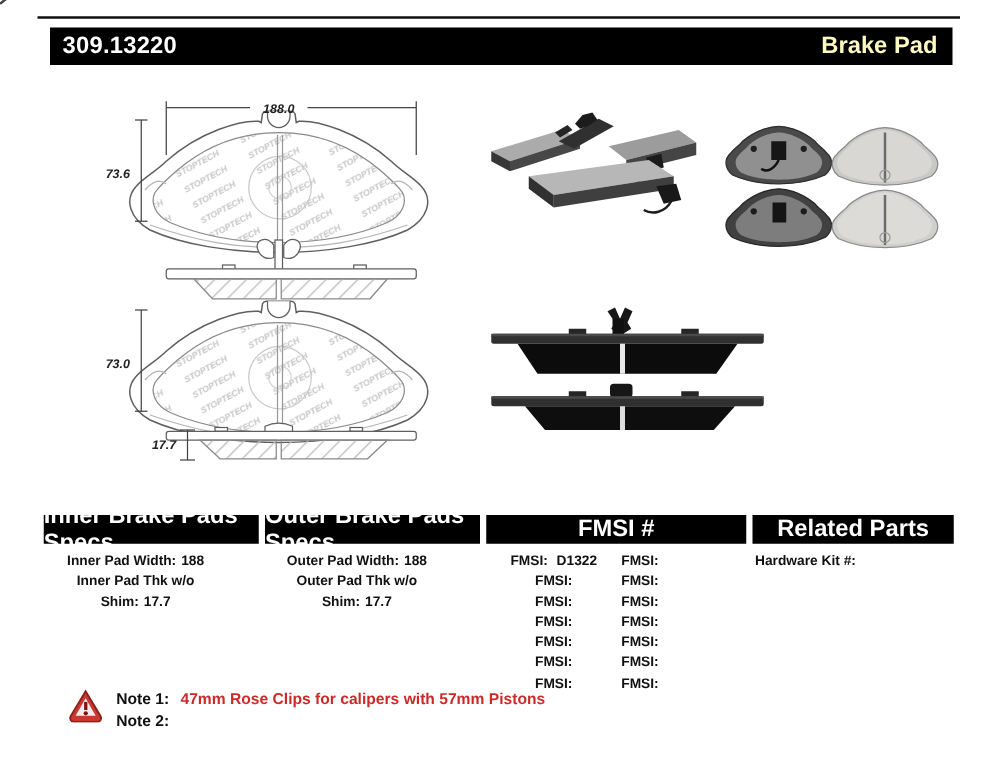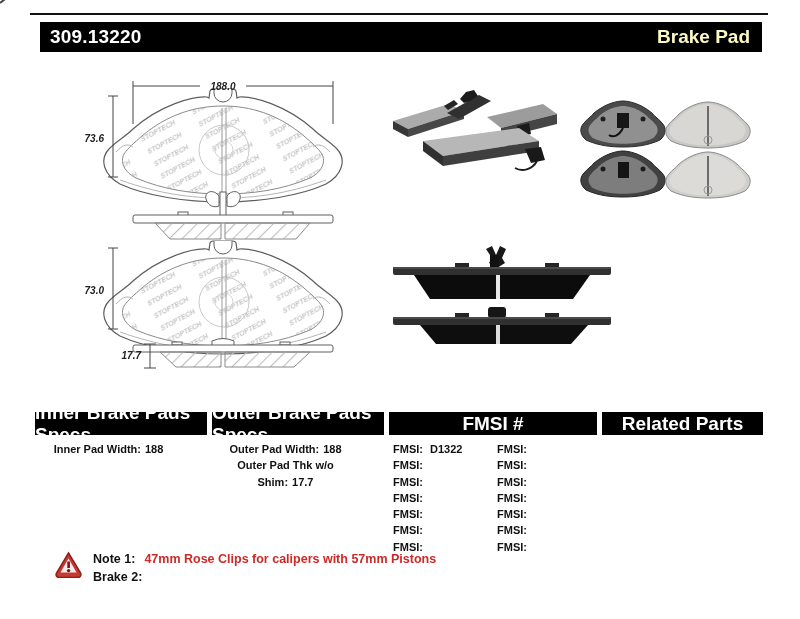--- a/index.html
+++ b/index.html
@@ -195,53 +195,57 @@
   </div>
   <div class="thead" style="left:212px;width:172px;">
     <span>Outer Brake Pads Specs</span>
   </div>
   <div class="thead" style="left:602px;width:161px;">
     <span>Related Parts</span>
   </div>
 
   <div class="rows right" style="left:35px;width:147px;">
     <div><span>Inner Pad Width:</span><span class="val">188</span></div>
+    <div><span>Inner Pad Thk w/o Shim:</span><span class="val">17.7</span></div>
   </div>
 
   <div class="rows right" style="left:212px;width:147px;">
     <div><span>Outer Pad Width:</span><span class="val">188</span></div>
     <div><span>Outer Pad Thk w/o Shim:</span><span class="val">17.7</span></div>
   </div>
 
-  <div class="rows fmsi-col" style="left:393px;width:100px;">
+  <div class="rows fmsi-col" style="left:393px;width:100px;text-align:center;">
     <div><span>FMSI:</span><span class="val">D1322</span></div>
     <div><span>FMSI:</span><span class="val"></span></div>
     <div><span>FMSI:</span><span class="val"></span></div>
     <div><span>FMSI:</span><span class="val"></span></div>
     <div><span>FMSI:</span><span class="val"></span></div>
     <div><span>FMSI:</span><span class="val"></span></div>
     <div><span>FMSI:</span><span class="val"></span></div>
   </div>
   <div class="rows fmsi-col" style="left:497px;width:100px;">
     <div><span>FMSI:</span><span class="val"></span></div>
     <div><span>FMSI:</span><span class="val"></span></div>
     <div><span>FMSI:</span><span class="val"></span></div>
     <div><span>FMSI:</span><span class="val"></span></div>
     <div><span>FMSI:</span><span class="val"></span></div>
     <div><span>FMSI:</span><span class="val"></span></div>
     <div><span>FMSI:</span><span class="val"></span></div>
   </div>
 
+  <div class="rows" style="left:604px;width:158px;">
+    <div><span>Hardware Kit #:</span><span class="val"></span></div>
+  </div>
 
   <svg class="abs" style="left:54px;top:551px;" width="29" height="27" viewBox="0 0 29 27">
     <path d="M14.5,2 L26.5,22 A3,3 0 0 1 23.9,26.5 L5.1,26.5 A3,3 0 0 1 2.5,22 Z" fill="#c63a32" stroke="#8e1f1a" stroke-width="1.5"></path>
     <path d="M14.5,7.5 L22.5,21.5 L6.5,21.5 Z" fill="#f4eceb"></path>
     <rect x="13.3" y="10.5" width="2.6" height="6.5" fill="#7e1410"></rect>
     <circle cx="14.6" cy="19.6" r="1.7" fill="#7e1410"></circle>
   </svg>
   <div class="note-line" style="top:552px;">
     <span>Note 1:</span><span class="note-red" style="color:#cc2a28;">47mm Rose Clips for calipers with 57mm Pistons</span>
   </div>
   <div class="note-line" style="top:570px;">
-    <span>Brake 2:</span><span class="note-red"></span>
+    <span>Note 2:</span><span class="note-red"></span>
   </div>
 
 </div>
 
 </body></html>

